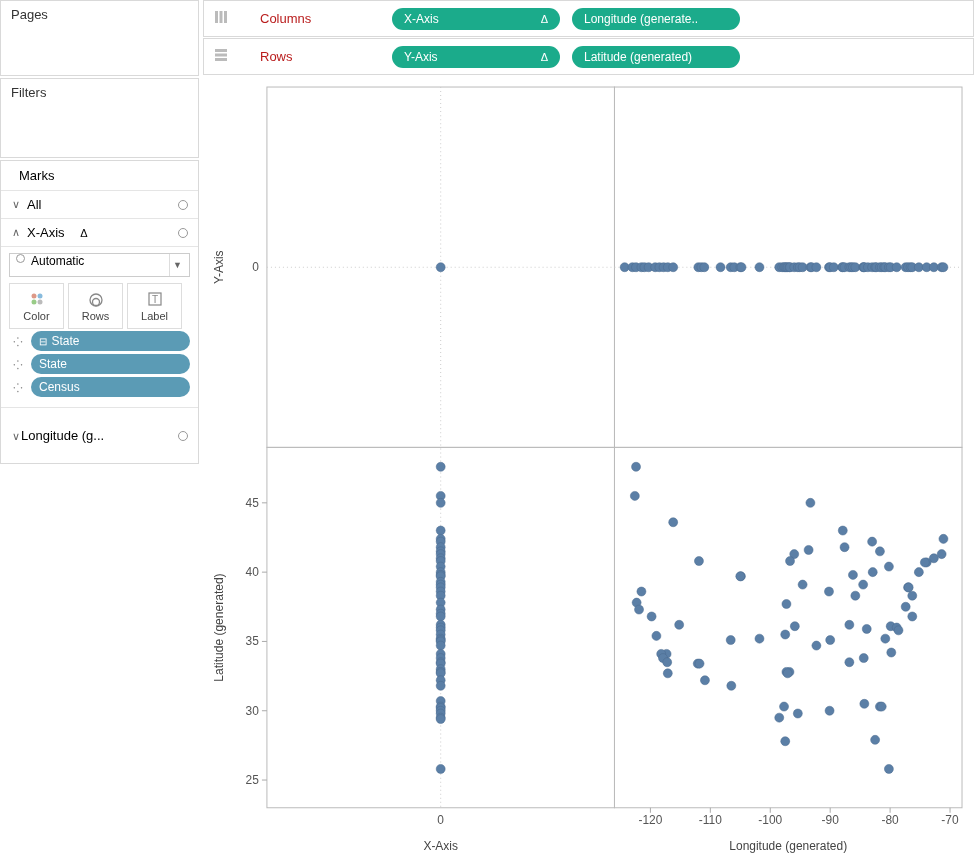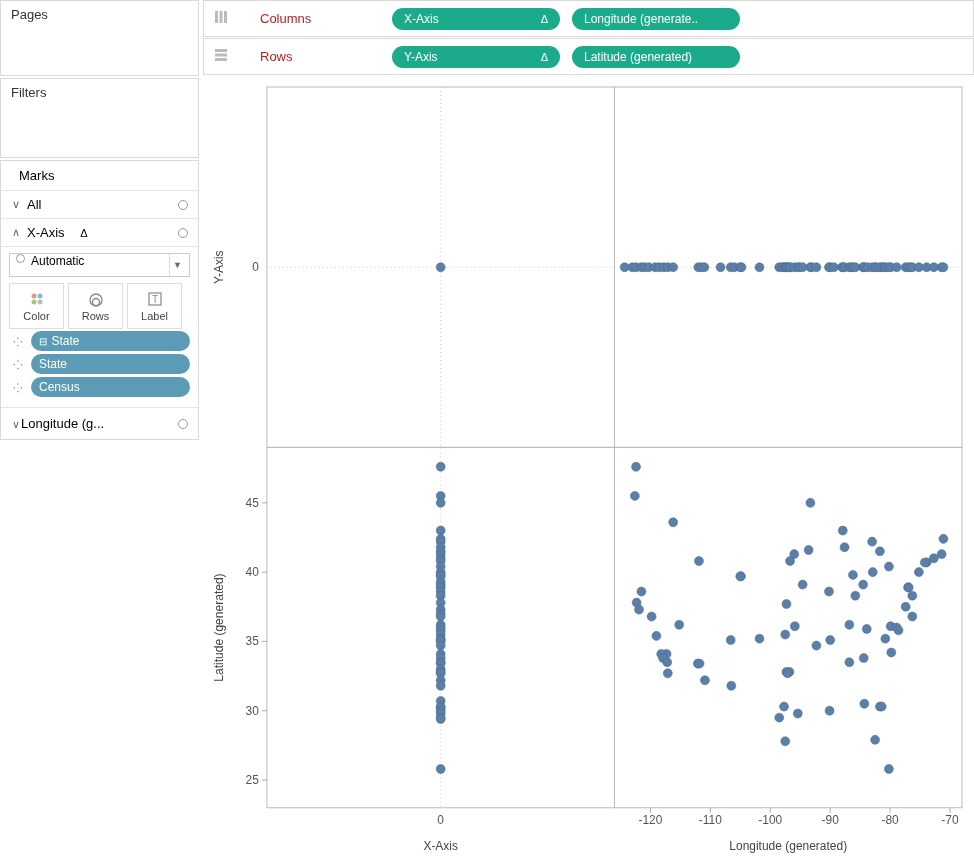--- a/index.html
+++ b/index.html
@@ -21,21 +21,21 @@
 .card-row { display: flex; gap: 4px; padding: 0 8px; }
 .mcard { border: 1px solid #ddd; width: 55px; height: 46px; display: flex; flex-direction: column; align-items: center; justify-content: center; gap: 2px; cursor: pointer; }
 .mcard .micon { width: 18px; height: 18px; display: flex; align-items: center; justify-content: center; font-size: 14px; color: #666; }
 .mcard .mlabel { font-size: 11px; color: #444; text-align: right; }
 .detail-row { display: flex; gap: 4px; padding: 4px 8px 8px; }
 .pill-list { padding: 2px 8px 10px; display: flex; flex-direction: column; gap: 3px; }
 .pill-item { display: flex; align-items: center; gap: 4px; }
 .pill-small-icon { width: 18px; text-align: center; color: #888; font-size: 12px; }
 .pill-blue { background: #5b9bb5; color: #fff; border-radius: 10px; height: 20px; display: flex; align-items: center; padding: 0 8px; font-size: 12px; flex: 1; gap: 4px;}
 .pill-blue .box-icon { font-size: 10px; }
-.long-row { border-top: 1px solid #e5e5e5; display: flex; align-items: center; justify-content: space-between; padding: 8px 10px; font-size: 13px;}
+.long-row { border-top: 1px solid #e5e5e5; display: flex; align-items: center; justify-content: space-between; padding: 20px 10px; font-size: 13px;}
 .shelves { display: flex; flex-direction: column; }
 .shelf { border: 1px solid #d9d9d9; height: 37px; display: flex; align-items: center; padding: 0 10px; gap: 12px; margin-left: 4px;}
 .shelf + .shelf { margin-top: 1px; }
 .shelf-icon { color: #999; font-size: 14px; width: 16px; }
 .shelf-label { font-size: 13px; color: #b91c1c; width: 120px; margin-left: 18px; }
 .pill-green { background: #1bab8b; color: #fff; border-radius: 11px; height: 22px; display: flex; align-items: center; padding: 0 12px; font-size: 12px; gap: 10px; cursor: pointer; }
 .pill-green .delta { font-size: 11px; }
 .viz { flex: 1; position: relative; margin: 6px 4px 4px 6px; background: #fff; }
 .viz svg { width: 100%; height: 100%; }
 .axis-tick { font-size: 12px; fill: #555; }

